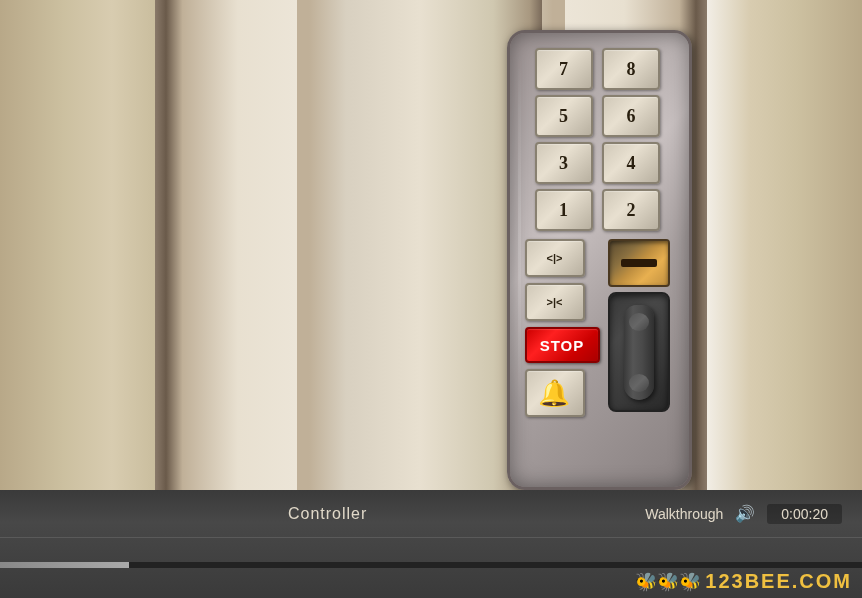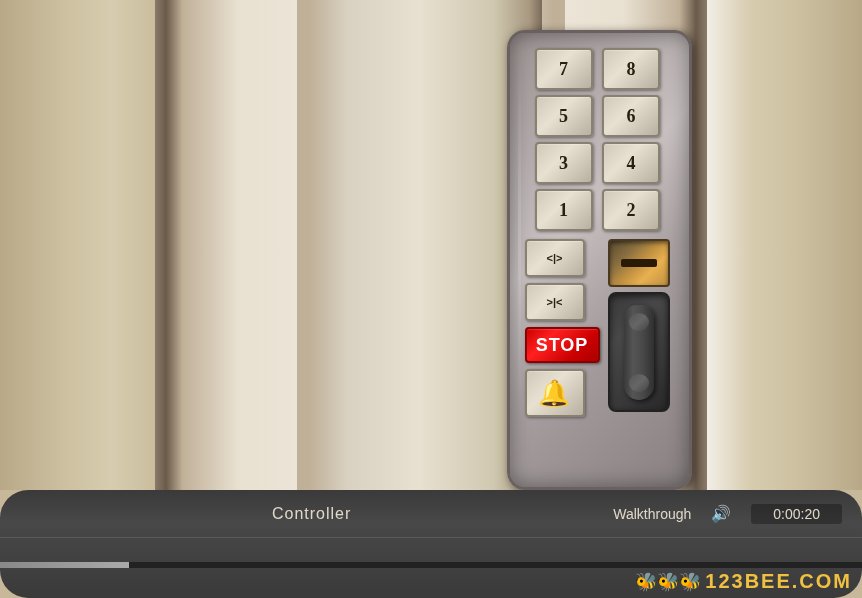--- a/index.html
+++ b/index.html
@@ -215,21 +215,21 @@
     }
 
     
     .stop-btn {
       width: 75px;
       height: 36px;
       background: linear-gradient(135deg, #cc0000 0%, #ff2020 30%, #cc0000 70%, #aa0000 100%);
       border: 2px solid #880000;
       border-radius: 4px;
       color: #ffffff;
-      font-size: 18px;
+      font-size: 15px;
       font-weight: bold;
       cursor: pointer;
       display: flex;
       align-items: center;
       justify-content: center;
       box-shadow: 1px 1px 3px rgba(0,0,0,0.5), inset 0 1px 1px rgba(255,150,150,0.3);
       letter-spacing: 1px;
     }
 
     
@@ -251,21 +251,20 @@
     }
 
     
     .bottom-bar {
       width: 862px;
       height: 108px;
       background: linear-gradient(to bottom, #3a3a3a 0%, #484848 30%, #3a3a3a 100%);
       position: relative;
       display: flex;
       flex-direction: column;
-      border-radius: 28px;
     }
 
     .bottom-bar-top {
       height: 48px;
       display: flex;
       align-items: center;
       border-bottom: 1px solid #5a5a5a;
       padding: 0 10px;
     }
 
@@ -273,40 +272,40 @@
       flex: 1;
       text-align: center;
       color: #e0d8c8;
       font-size: 16px;
       letter-spacing: 1px;
     }
 
     .right-controls-bar {
       display: flex;
       align-items: center;
-      gap: 20px;
+      gap: 12px;
       padding-right: 10px;
     }
 
     .walkthrough-label {
       color: #e0d8c8;
       font-size: 14px;
     }
 
     .speaker-icon {
       color: #e0d8c8;
       font-size: 16px;
       cursor: pointer;
     }
 
     .timer-label {
       color: #e0d8c8;
       font-size: 14px;
       background: rgba(0,0,0,0.3);
-      padding: 2px 22px;
+      padding: 2px 14px;
       border-radius: 3px;
     }
 
     .bottom-bar-bottom {
       height: 60px;
       position: relative;
       display: flex;
       align-items: flex-end;
       padding-bottom: 5px;
       padding-right: 10px;

